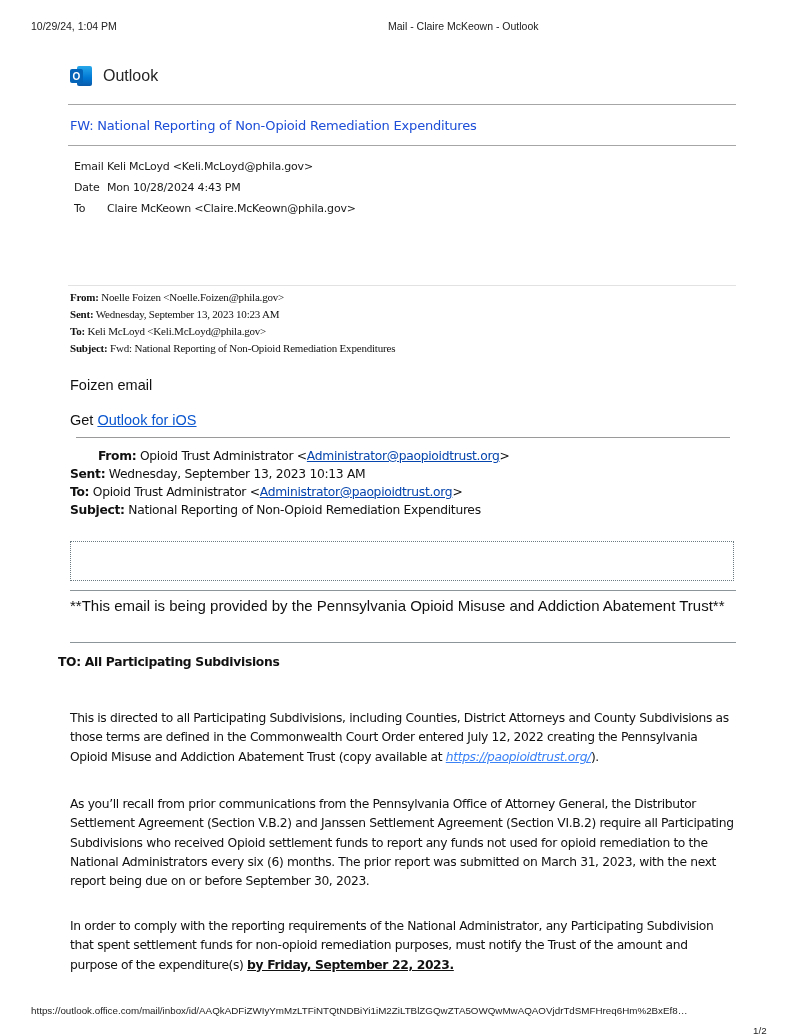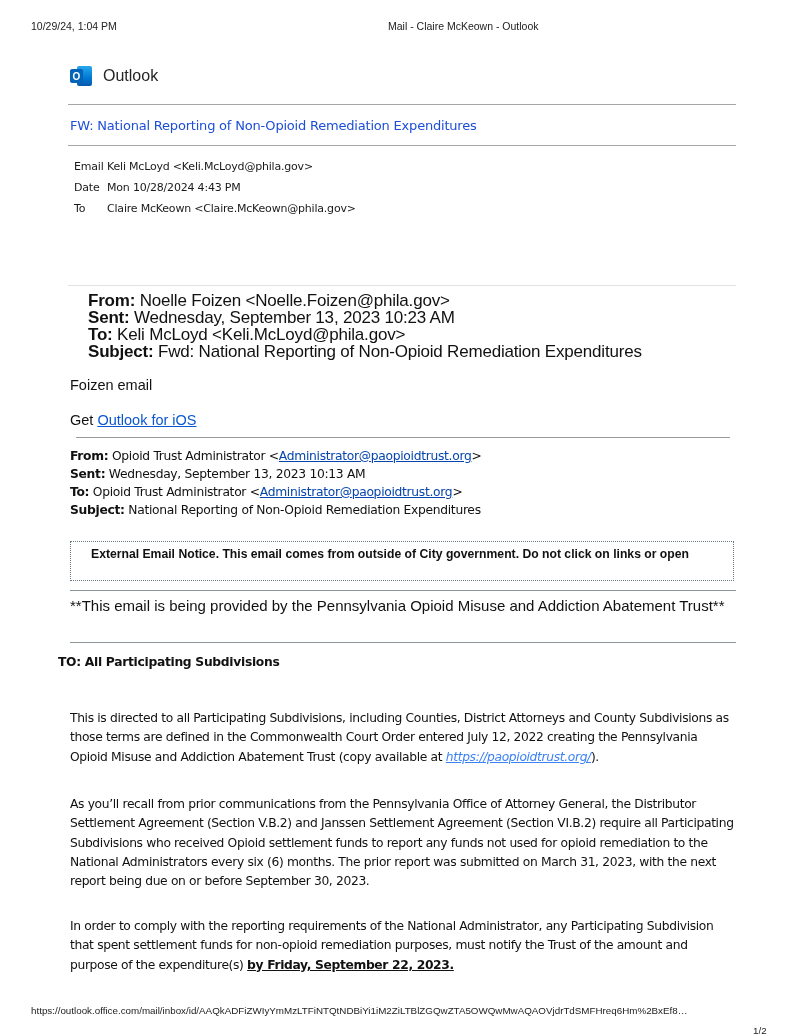--- a/index.html
+++ b/index.html
@@ -9,21 +9,21 @@
   .print-header .title { position: absolute; left: 388px; top: 0; }
   .brand { position: absolute; left: 70px; top: 63px; height: 26px; display: flex; align-items: center; }
   .brand .logo { width: 22px; height: 22px; position: relative; margin-right: 11px; }
   .brand .logo .back { position: absolute; left: 7px; top: 1px; width: 15px; height: 20px; background: linear-gradient(180deg,#28a8ea 0%,#0078d4 60%,#0a5aa8 100%); border-radius: 2px; }
   .brand .logo .front { position: absolute; left: 0; top: 4px; width: 13px; height: 14px; background: #0364b8; border-radius: 2px; color: #fff; font-family: "Liberation Sans", sans-serif; font-size: 10px; font-weight: bold; display: flex; align-items: center; justify-content: center; }
   .brand .name { font-family: "Liberation Sans", sans-serif; font-size: 16px; color: #252525; }
   .hr { position: absolute; left: 68px; width: 668px; height: 1px; background: #a6a6a6; }
   .subject { position: absolute; left: 70px; top: 118px; font-family: "DejaVu Sans", sans-serif; font-size: 13px; color: #1d4ed8; letter-spacing: -0.2px; }
   .meta { position: absolute; left: 74px; font-family: "DejaVu Sans", sans-serif; font-size: 11px; color: #1a1a1a; letter-spacing: -0.2px; }
   .meta .lbl { display: inline-block; width: 33px; }
-  .fwd { position: absolute; left: 88px; font-family: Liberation Sans, sans-serif; font-size: 17px; color: #111; letter-spacing: -0.2px; }
+  .fwd { position: absolute; left: 70px; font-family: Liberation Serif, serif; font-size: 11px; color: #111; letter-spacing: -0.2px; }
   .fwd b { font-weight: bold; }
   .big { position: absolute; left: 70px; font-family: "Liberation Sans", sans-serif; font-size: 14.5px; color: #111; }
   a.link { color: #0b57d0; text-decoration: underline; }
   .orig { position: absolute; left: 70px; font-family: "DejaVu Sans", sans-serif; font-size: 12.3px; color: #111; letter-spacing: -0.3px; }
   .orig a { color: #0645ad; }
   .notice { position: absolute; left: 70px; top: 541px; width: 664px; height: 40px; border: 1px dotted #6a7a80; box-sizing: border-box; font-family: "Liberation Sans", sans-serif; font-size: 12.2px; font-weight: bold; color: #111; padding: 4px 2px 0 3px; line-height: 17px; }
   .notice .indent { padding-left: 17px; }
   .provided { position: absolute; left: 70px; top: 597px; width: 660px; font-family: "Liberation Sans", sans-serif; font-size: 15px; color: #111; line-height: 17px; }
   .to-all { position: absolute; left: 58px; top: 655px; font-family: "DejaVu Sans", sans-serif; font-size: 12.3px; font-weight: bold; color: #111; letter-spacing: -0.3px; }
   .para { position: absolute; left: 70px; width: 668px; font-family: "DejaVu Sans", sans-serif; font-size: 12.3px; color: #111; line-height: 19.3px; letter-spacing: -0.35px; }
@@ -70,27 +70,26 @@
 <div class="fwd" style="top:291px;"><b>From:</b><span> Noelle Foizen &lt;Noelle.Foizen@phila.gov&gt;</span></div>
 <div class="fwd" style="top:308px;"><b>Sent:</b><span> Wednesday, September 13, 2023 10:23 AM</span></div>
 <div class="fwd" style="top:325px;"><b>To:</b><span> Keli McLoyd &lt;Keli.McLoyd@phila.gov&gt;</span></div>
 <div class="fwd" style="top:342px;"><b>Subject:</b><span> Fwd: National Reporting of Non-Opioid Remediation Expenditures</span></div>
 
 <div class="big" style="top:377px;">Foizen email</div>
 <div class="big" style="top:412px;"><span>Get </span><a class="link" href="#">Outlook for iOS</a></div>
 
 <div class="hr" style="top:437px; left:76px; width:654px; background:#9a9a9a;"></div>
 
-<div class="orig" style="top:449px;"><b>From:</b><span> Opioid Trust Administrator &lt;</span><a href="#">Administrator@paopioidtrust.org</a><span>&gt;</span></div>
+<div class="orig" style="top:449px;margin-left:28px;"><b>From:</b><span> Opioid Trust Administrator &lt;</span><a href="#">Administrator@paopioidtrust.org</a><span>&gt;</span></div>
 <div class="orig" style="top:467px;"><b>Sent:</b><span> Wednesday, September 13, 2023 10:13 AM</span></div>
 <div class="orig" style="top:485px;"><b>To:</b><span> Opioid Trust Administrator &lt;</span><a href="#">Administrator@paopioidtrust.org</a><span>&gt;</span></div>
 <div class="orig" style="top:503px;"><b>Subject:</b><span> National Reporting of Non-Opioid Remediation Expenditures</span></div>
 
 <div class="notice">
-  <div class="indent">External Email Notice. This email comes from outside of City government. Do not click on links or open</div>
 </div>
 
 <div class="hr" style="top:590px; left:70px; width:666px; background:#8c969a;"></div>
 
 <div class="provided">**This email is being provided by the Pennsylvania Opioid Misuse and Addiction Abatement Trust**</div>
 
 <div class="hr" style="top:642px; left:70px; width:666px; background:#8c969a;"></div>
 
 <div class="to-all">TO:  All Participating Subdivisions</div>
 

